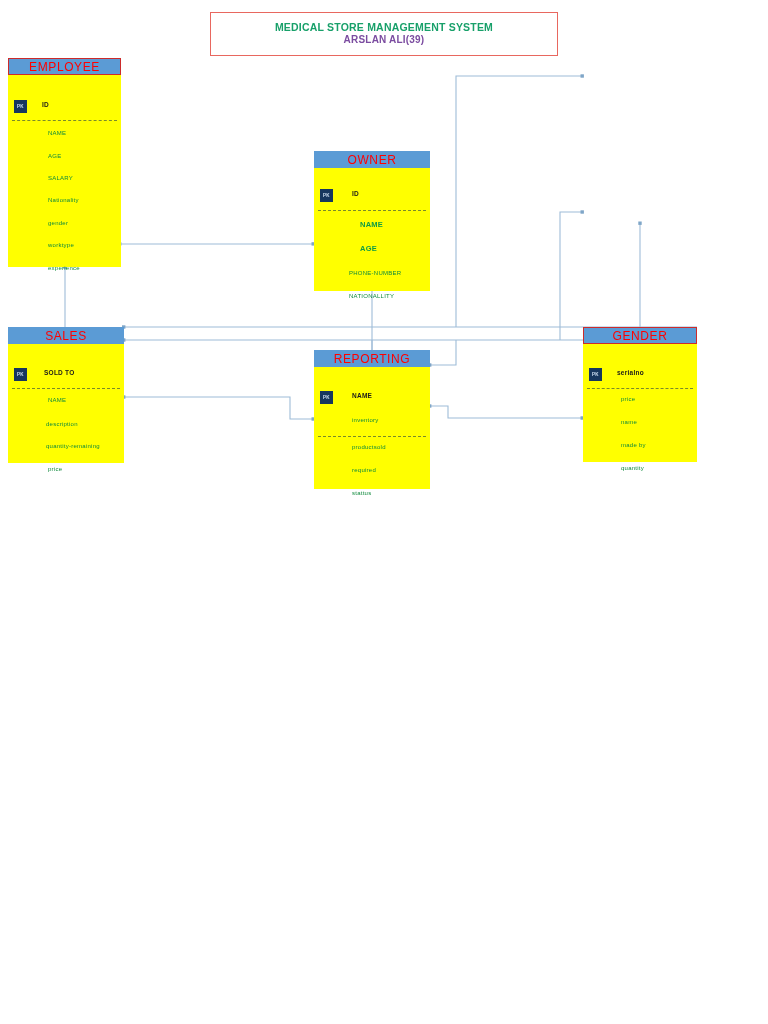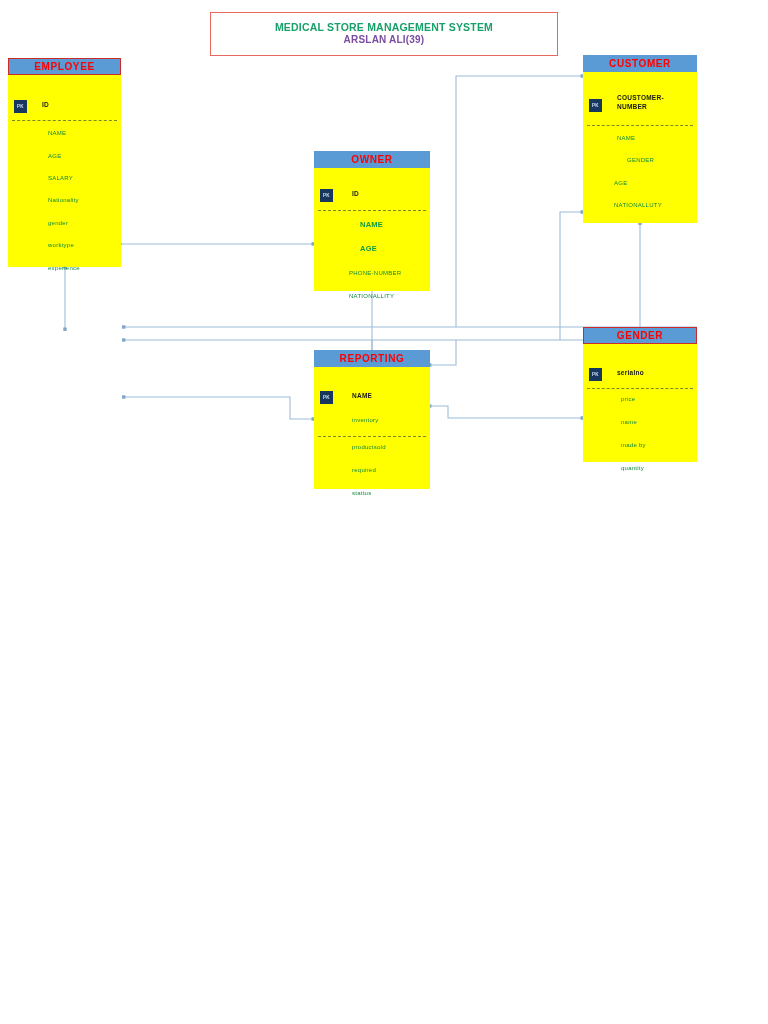--- a/index.html
+++ b/index.html
@@ -44,22 +44,22 @@
     color: #7b4ca0;
     letter-spacing: 0.2px;
     white-space: nowrap;
   }
 
   
   .entity { position: absolute; }
   .entity-header {
     background: #5b9bd5;
     color: #ff0000;
-    font-weight: bold;
-    font-size: 10px;
+    font-weight: normal;
+    font-size: 12px;
     text-align: center;
     letter-spacing: 0.6px;
     display: flex;
     align-items: center;
     justify-content: center;
     height: 17px;
   }
   .entity-header.bordered {
     border: 1.6px solid #cc2b2b;
   }
@@ -196,36 +196,33 @@
       <div class="pk-badge" style="top:21px;">PK</div>
       <div class="pk-row" style="left:38px; top:22px;">ID</div>
       <div class="sep" style="top:42px;"></div>
       <div class="attr big" style="left:46px; top:52px;">NAME</div>
       <div class="attr big" style="left:46px; top:76px;">AGE</div>
       <div class="attr" style="left:35px; top:102px;">PHONE-NUMBER</div>
       <div class="attr" style="left:35px; top:125px;">NATIONALLITY</div>
     </div>
   </div>
 
-  <div class="entity" style="left:583px; top:55px; width:114px;">
-    <div class="entity-header">CUSTOMER</div>
-    <div class="entity-body" style="height:151px;">
-      <div class="pk-badge" style="top:27px;">PK</div>
-      <div class="pk-row" style="left:34px; top:22px;">
-        <span>COUSTOMER-</span><br>
-        <span>NUMBER</span>
-      </div>
-      <div class="sep" style="top:53px;"></div>
-      <div class="attr" style="left:34px; top:63px;">NAME</div>
-      <div class="attr" style="left:44px; top:85px;">GENDER</div>
-      <div class="attr" style="left:31px; top:108px;">AGE</div>
-      <div class="attr" style="left:31px; top:130px;">NATIONALLUTY</div>
-    </div>
-  </div>
-
+
+  <div class="entity" style="left:8px; top:327px; width:116px;">
+    <div class="entity-header">SALES</div>
+    <div class="entity-body" style="height:119px;">
+      <div class="pk-badge" style="top:24px;">PK</div>
+      <div class="pk-row" style="left:36px; top:25px;">SOLD TO</div>
+      <div class="sep" style="top:44px;"></div>
+      <div class="attr" style="left:40px; top:53px;">NAME</div>
+      <div class="attr" style="left:38px; top:77px;">description</div>
+      <div class="attr" style="left:38px; top:99px;">quantity-remaining</div>
+      <div class="attr" style="left:40px; top:122px;">price</div>
+    </div>
+  </div>
 
   <div class="entity" style="left:314px; top:350px; width:116px;">
     <div class="entity-header">REPORTING</div>
     <div class="entity-body" style="height:122px;">
       <div class="pk-badge" style="top:24px;">PK</div>
       <div class="pk-row" style="left:38px; top:25px;">NAME</div>
       <div class="attr" style="left:38px; top:50px;">inventory</div>
       <div class="sep" style="top:69px;"></div>
       <div class="attr" style="left:38px; top:77px;">productsold</div>
       <div class="attr" style="left:38px; top:100px;">required</div>

